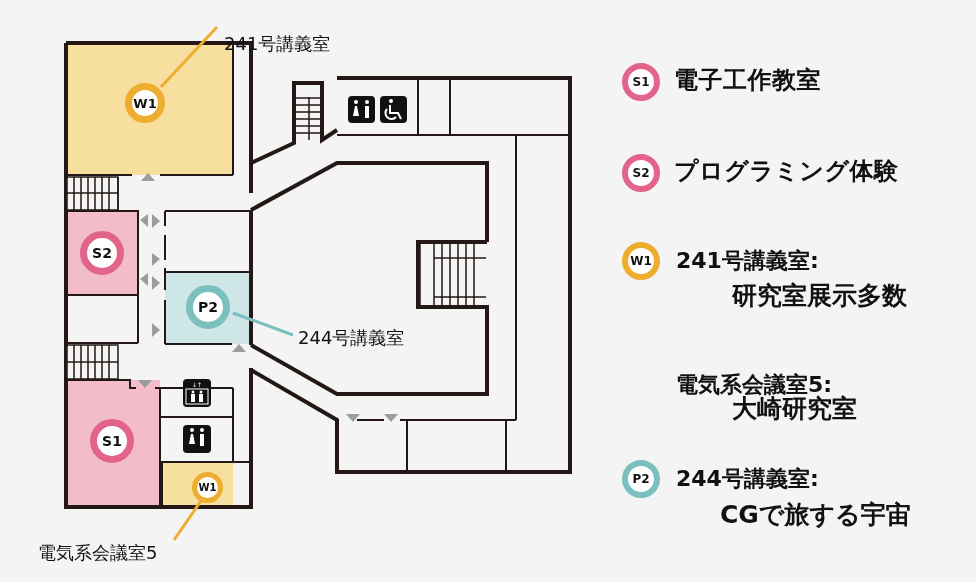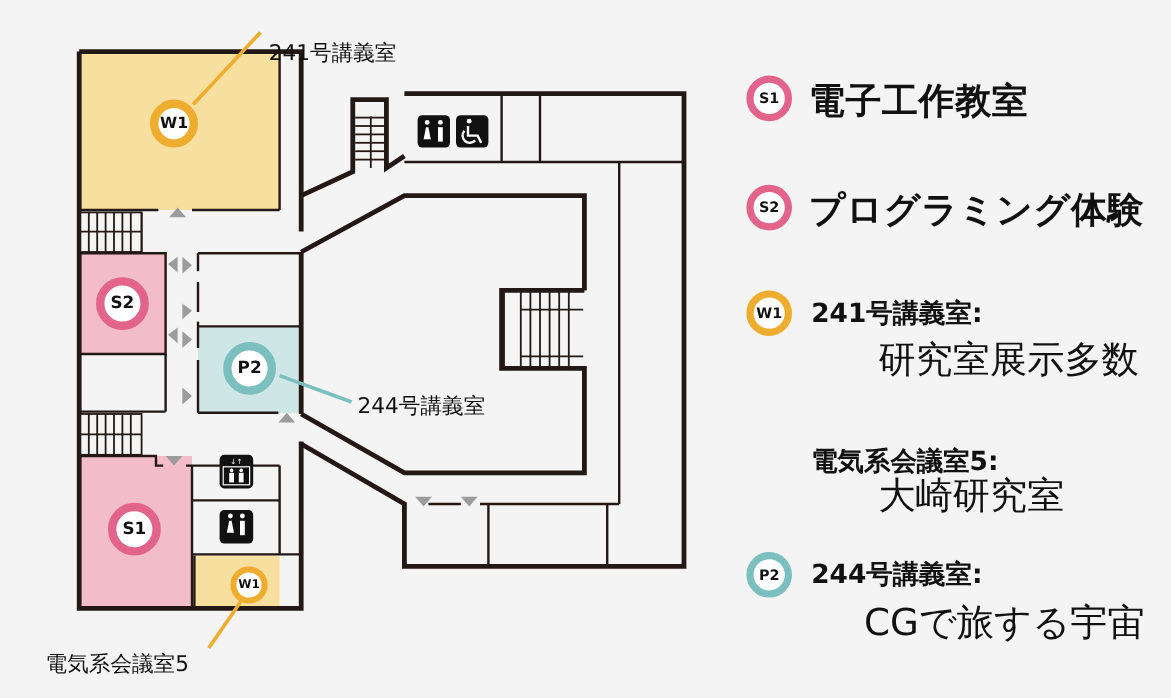--- a/index.html
+++ b/index.html
@@ -4,23 +4,23 @@
 <style>
   html, body { margin: 0; padding: 0; }
   body { width: 976px; height: 582px; background: #f4f4f4; position: relative; overflow: hidden;
          font-family: "DejaVu Sans", "Liberation Sans", sans-serif; color: #111; }
   #map { position: absolute; left: 0; top: 0; }
   .legend { position: absolute; left: 0; top: 0; width: 976px; height: 582px; pointer-events: none; }
   .legend .item { position: absolute; pointer-events: auto; }
   .badge { position: absolute; width: 26px; height: 26px; border-radius: 50%; background: #fff;
            border-width: 6px; border-style: solid; display: flex; align-items: center; justify-content: center;
            font-weight: bold; font-size: 12px; color: #111; }
-  .legend-title { position: absolute; font-weight: bold; font-size: 30px; white-space: nowrap; letter-spacing: 0.5px; }
+  .legend-title { position: absolute; font-weight: bold; font-size: 24px; white-space: nowrap; letter-spacing: 0.5px; }
   .legend-sub { position: absolute; font-weight: bold; font-size: 22px; white-space: nowrap; }
-  .legend-desc { position: absolute; font-weight: normal; font-size: 31px; white-space: nowrap; }
+  .legend-desc { position: absolute; font-weight: bold; font-size: 25px; white-space: nowrap; }
   .map-label { position: absolute; font-size: 18px; white-space: nowrap; color: #111; }
   .map-badge { position: absolute; border-radius: 50%; background: #fff; border-style: solid;
                display: flex; align-items: center; justify-content: center; font-weight: bold; color: #111; box-sizing: content-box; }
 </style>
 </head>
 <body>
 
 <svg id="map" width="976" height="582" viewBox="0 0 976 582" xmlns="http://www.w3.org/2000/svg">
 
   <rect x="67" y="45" width="166" height="130" fill="#f7dfa0"></rect>

